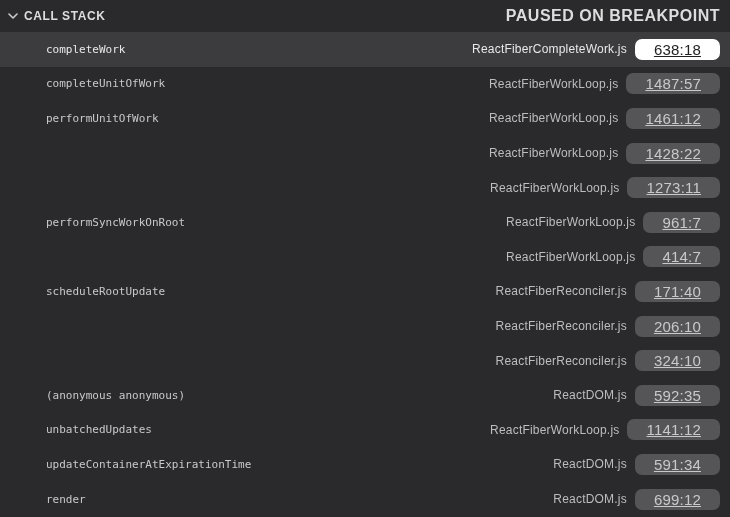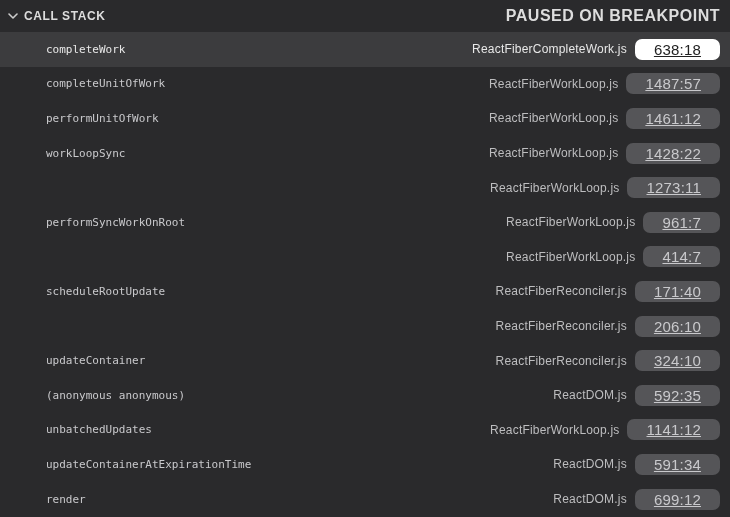--- a/index.html
+++ b/index.html
@@ -131,21 +131,20 @@
         <span class="file">ReactFiberWorkLoop.js</span>
         <span class="loc">1487:57</span>
       </div>
       <div class="frame">
         <span class="fn">performUnitOfWork</span>
         <span class="spacer"></span>
         <span class="file">ReactFiberWorkLoop.js</span>
         <span class="loc">1461:12</span>
       </div>
       <div class="frame">
-        <span class="fn">workLoopSync</span>
         <span class="spacer"></span>
         <span class="file">ReactFiberWorkLoop.js</span>
         <span class="loc">1428:22</span>
       </div>
       <div class="frame">
         <span class="spacer"></span>
         <span class="file">ReactFiberWorkLoop.js</span>
         <span class="loc">1273:11</span>
       </div>
       <div class="frame">
@@ -164,21 +163,20 @@
         <span class="spacer"></span>
         <span class="file">ReactFiberReconciler.js</span>
         <span class="loc">171:40</span>
       </div>
       <div class="frame">
         <span class="spacer"></span>
         <span class="file">ReactFiberReconciler.js</span>
         <span class="loc">206:10</span>
       </div>
       <div class="frame">
-        <span class="fn">updateContainer</span>
         <span class="spacer"></span>
         <span class="file">ReactFiberReconciler.js</span>
         <span class="loc">324:10</span>
       </div>
       <div class="frame">
         <span class="fn">(anonymous anonymous)</span>
         <span class="spacer"></span>
         <span class="file">ReactDOM.js</span>
         <span class="loc">592:35</span>
       </div>

